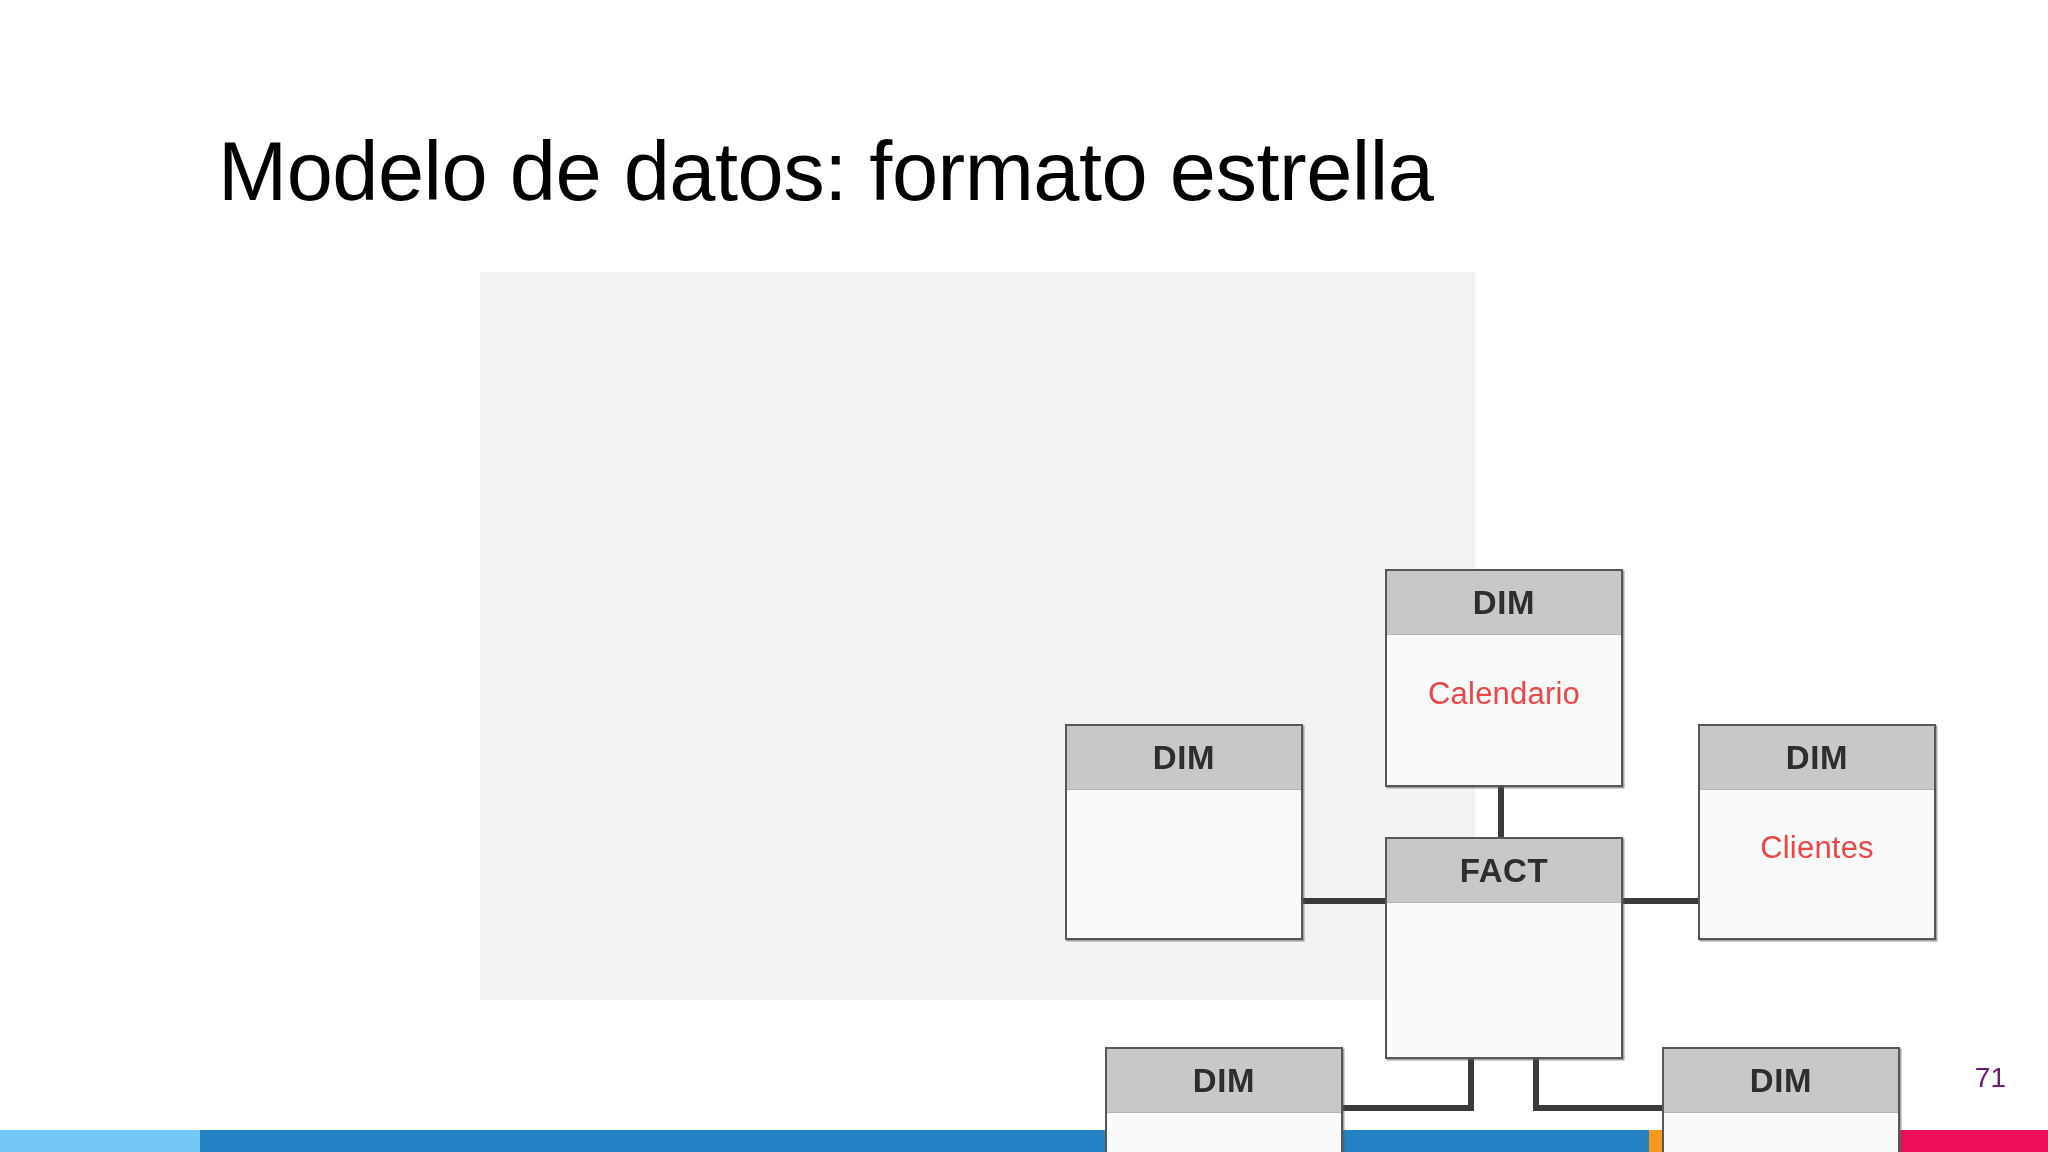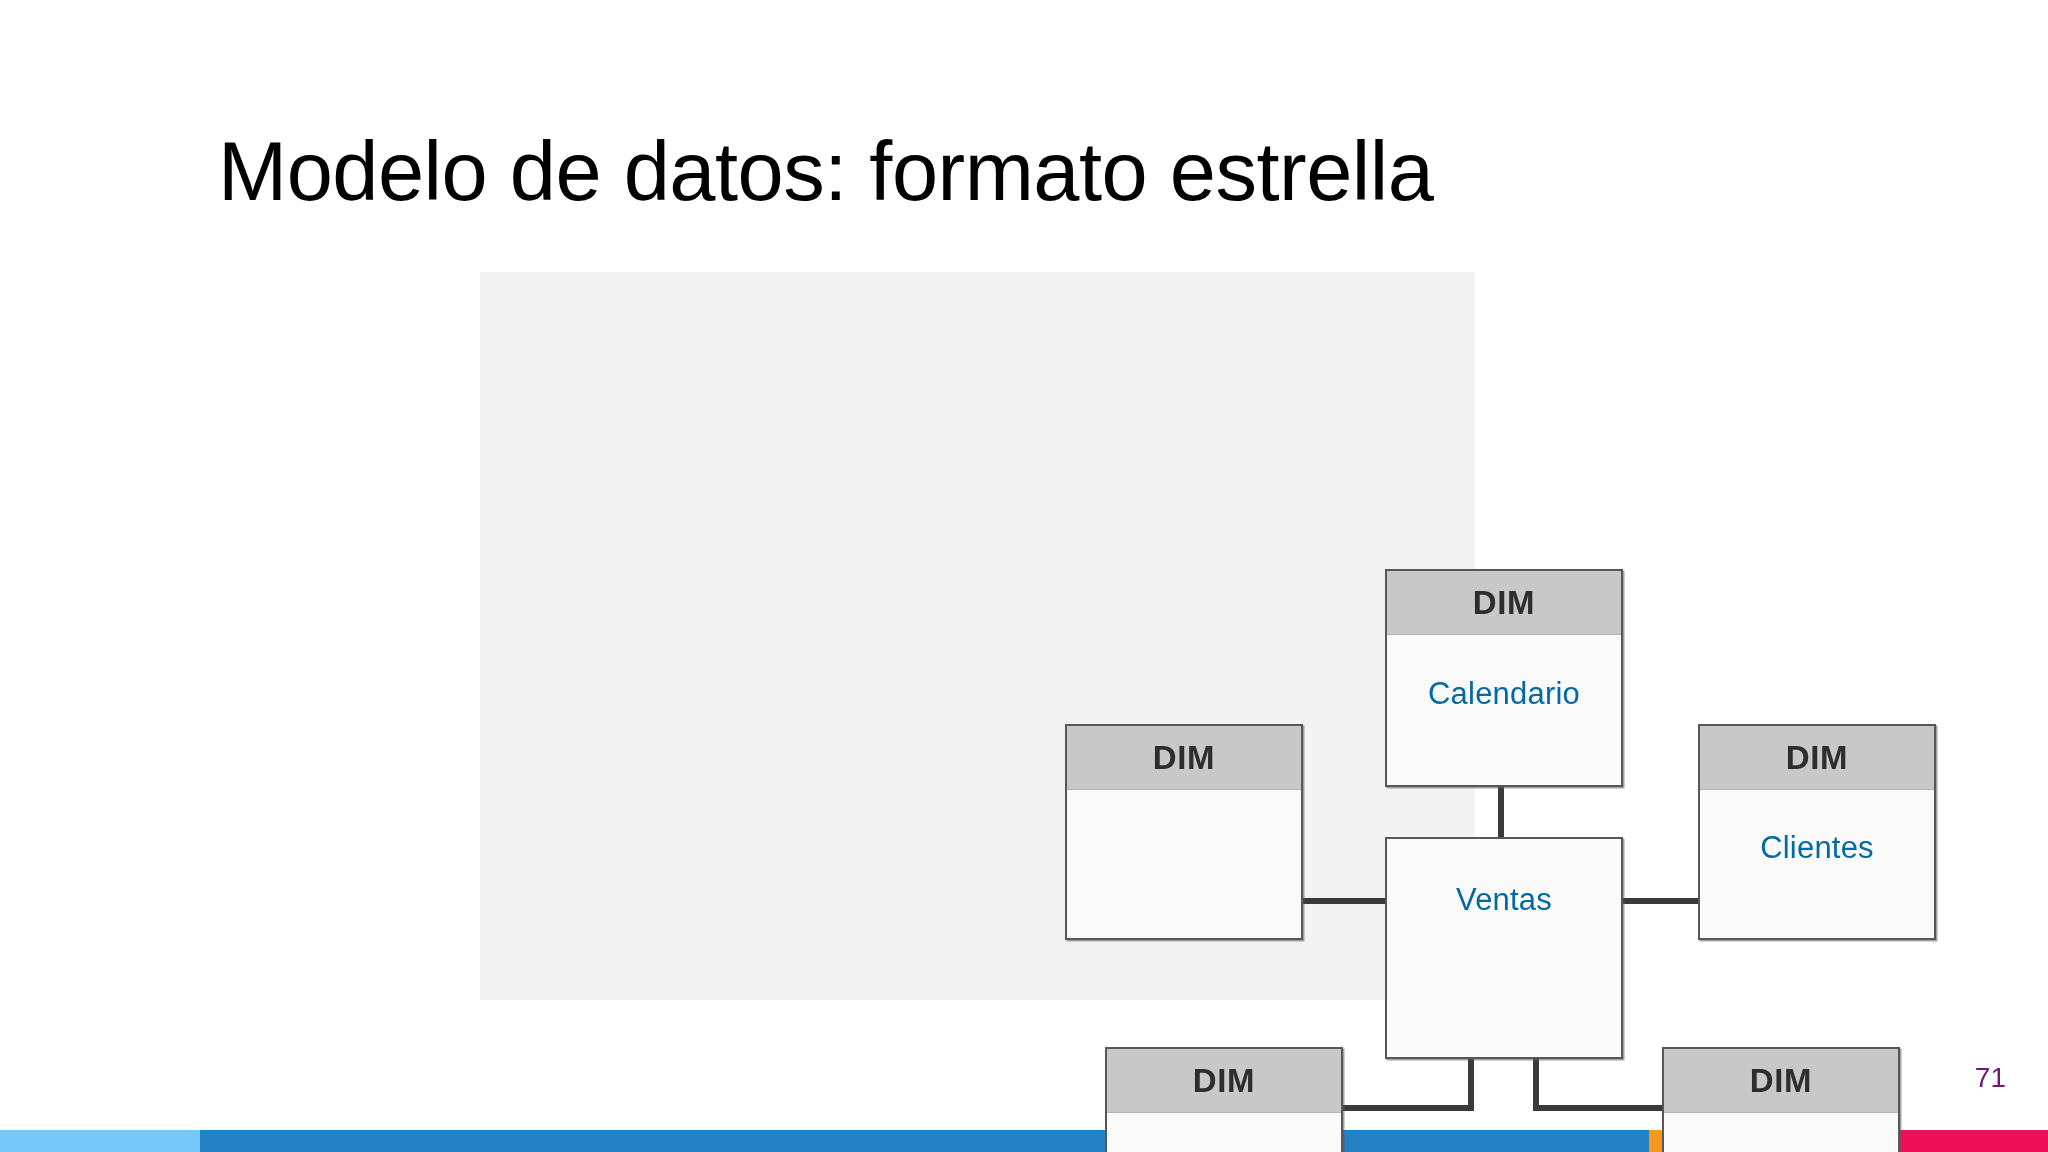--- a/index.html
+++ b/index.html
@@ -63,21 +63,21 @@
     letter-spacing: 0.6px;
   }
   .entity-body {
     height: calc(100% - 64px);
     display: flex;
     align-items: center;
     justify-content: center;
     font-family: "Liberation Sans", sans-serif;
     font-size: 31px;
     font-weight: 400;
-    color: #0369a1;
+    color: #ef4444;
     letter-spacing: 0.2px;
     padding-bottom: 32px;
     box-sizing: border-box;
   }
 
   
   #box-calendario { left: 905px; top: 297px;  width: 238px; height: 218px; }
   #box-tiendas    { left: 585px; top: 452px;  width: 238px; height: 216px; }
   #box-fact       { left: 905px; top: 565px;  width: 238px; height: 222px; }
   #box-clientes   { left: 1218px;top: 452px;  width: 238px; height: 216px; }
@@ -143,21 +143,21 @@
   <div class="entity-box" id="box-calendario" style="background: rgb(250, 250, 250); border-color: rgb(85, 87, 89);">
     <div class="entity-header" style="background: rgb(200, 200, 200);">DIM</div>
     <div class="entity-body">Calendario</div>
   </div>
 
   <div class="entity-box" id="box-tiendas" style="background: rgb(250, 250, 250); border-color: rgb(85, 87, 89);">
     <div class="entity-header" style="background: rgb(200, 200, 200);">DIM</div>
   </div>
 
   <div class="entity-box" id="box-fact" style="background: rgb(250, 250, 250); border-color: rgb(85, 87, 89);">
-    <div class="entity-body">Ventas</div>
+    <div class="entity-header" style="background: rgb(200, 200, 200);">FACT</div>
   </div>
 
   <div class="entity-box" id="box-clientes" style="background: rgb(250, 250, 250); border-color: rgb(85, 87, 89);">
     <div class="entity-header" style="background: rgb(200, 200, 200);">DIM</div>
     <div class="entity-body">Clientes</div>
   </div>
 
   <div class="entity-box" id="box-vendedores" style="background: rgb(250, 250, 250); border-color: rgb(85, 87, 89);">
     <div class="entity-header" style="background: rgb(200, 200, 200);">DIM</div>
     <div class="entity-body">Vendedores</div>

